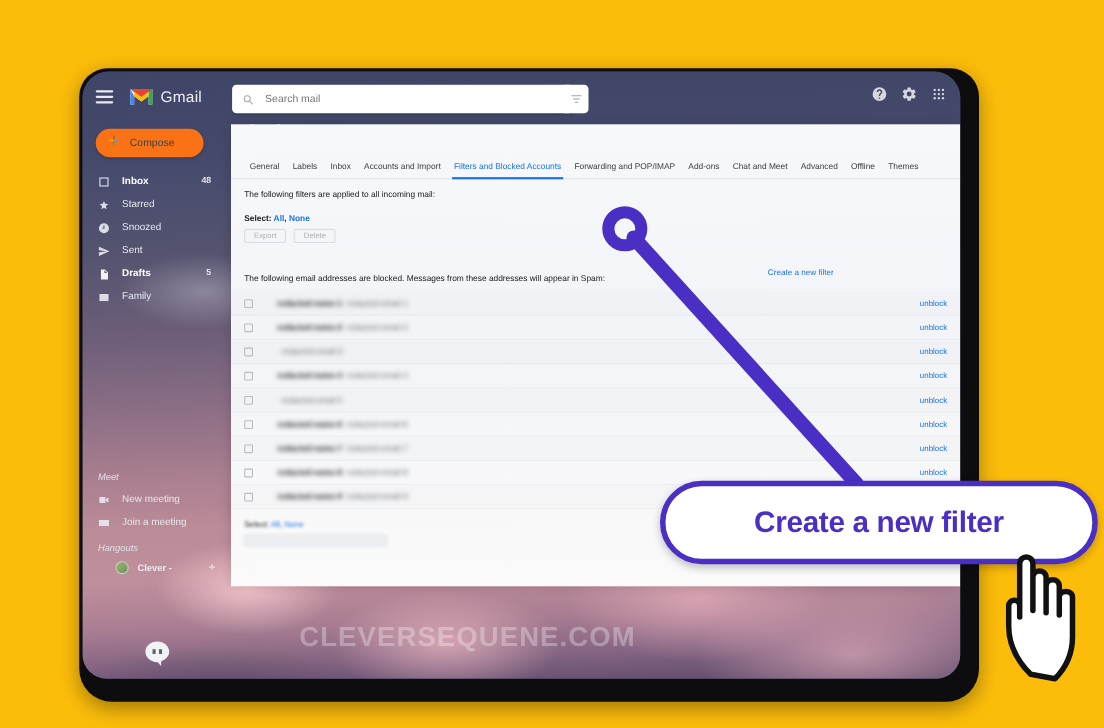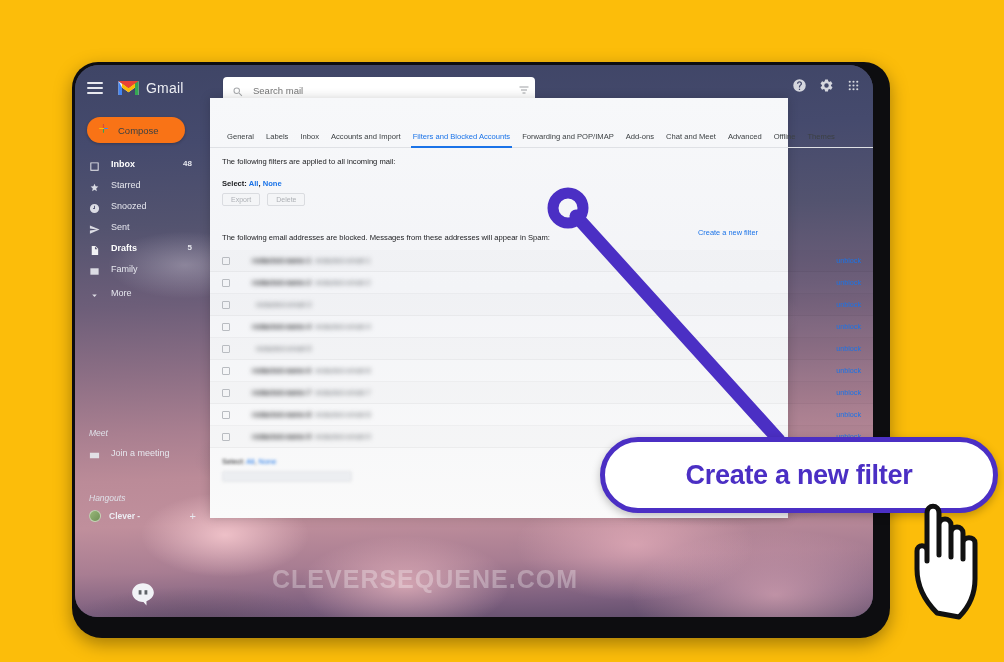--- a/index.html
+++ b/index.html
@@ -59,21 +59,21 @@
   
   #topbar{ position:absolute; left:0; top:0; width:798px; height:48px; }
   #hamburger{ position:absolute; left:12px; top:17px; width:16px; height:12px; cursor:pointer;}
   #hamburger span{ display:block; height:2px; background:#e9e9ef; margin-bottom:3px; border-radius:1px;}
   #gmail-logo{ position:absolute; left:42px; top:14px; display:flex; align-items:center; gap:6px;}
   .mlogo{ width:23px; height:17px; position:relative;}
   .mlogo svg{ display:block; }
   #gmail-wordmark{ color:#edeef3; font-size:14px; letter-spacing:.2px; }
 
   #searchbar{
-    position:absolute; left:148px; top:12px; width:310px; height:26px;
+    position:absolute; left:136px; top:12px; width:310px; height:26px;
     background:#fff; border-radius:4px; display:flex; align-items:center; padding:0 9px;
     box-shadow:0 1px 2px rgba(0,0,0,.18);
   }
   #searchbar .sicon{ width:12px;height:12px;opacity:.55; margin-right:9px;}
   #search-input{
     border:0; outline:0; flex:1; font-size:9.5px; color:#5f6368;
     font-family:"Liberation Sans", sans-serif; background:transparent;
   }
   #search-options{
     position:absolute; left:438px; top:12px; width:22px; height:26px;
@@ -97,35 +97,35 @@
     display:flex; align-items:center; height:21px; padding-left:14px; gap:11px;
     cursor:pointer; position:relative;
   }
   .navitem .nico{ width:11px; height:11px; opacity:.92; flex:0 0 11px;}
   .navitem .nlabel{ font-size:9px; color:#e6e7ee; }
   .navitem.active .nlabel{ font-weight:bold; color:#fff; }
   .navitem .ncount{ position:absolute; right:18px; font-size:8px; color:#e6e7ee; }
   .navitem.active .ncount{ font-weight:bold; }
   .section-title{ font-size:8.5px; color:#dfe0e8; padding-left:14px; margin:10px 0 4px;font-style:italic; }
   #more-row{ margin-top:3px; }
-  #hangouts-user{ display:flex; align-items:center; gap:8px; padding-left:14px; height:18px;}
+  #hangouts-user{ display:flex; align-items:center; gap:8px; padding-left:30px; height:18px;}
   #hangouts-avatar{
     width:12px;height:12px;border-radius:50%;
     background:linear-gradient(135deg,#9ab87a,#6e8f55);
     border:1px solid rgba(255,255,255,.5);
   }
   #hangouts-name{ font-size:8.5px; color:#edeef4; font-weight:bold;}
   #hangouts-plus{ position:absolute; right:14px; font-size:11px; color:#e7e8ee;}
   #chat-bubble{
     position:absolute; left:55px; top:468px; width:26px;height:26px;
   }
 
   
   #settings-panel{
-    position:absolute; left:135px; top:33px; width:578px; height:420px;
+    position:absolute; left:135px; top:48px; width:663px; height:420px;
     background:linear-gradient(180deg,#f7f8fa 0%,#f3f4f7 45%,#fafafa 100%);
     box-shadow:0 0 10px rgba(0,0,0,.18);
   }
   #settings-header{
     position:absolute; left:135px; top:40px; width:663px; height:28px;
     display:flex; align-items:center; padding-left:14px;
   }
   #settings-title{ font-size:15px; color:#fff; letter-spacing:.2px; }
   #tabs{
     position:absolute; left:0; top:28px; width:663px; height:22px;
@@ -346,32 +346,32 @@
       <div class="navitem">
         <span class="nico">
           <svg viewBox="0 0 24 24" width="11" height="11">
               <path fill="#e7e8ee" d="M3 5h18v14H3z"></path>
             </svg>
         </span>
         <span class="nlabel">Family</span>
         <span class="ncount"></span>
       </div>
 
-      <div class="navitem" id="more-row">
-        <span class="nico">
-          <svg viewBox="0 0 24 24" width="11" height="11">
-              <path fill="#e7e8ee" d="M7 10l5 5 5-5z"></path>
-            </svg>
-        </span>
-        <span class="nlabel">More</span>
-      </div>
     </div>
 
     <div style="position:absolute; left:0; top:305px; width:135px;">
       <div class="section-title">Meet</div>
+      <div class="navitem">
+        <span class="nico">
+          <svg viewBox="0 0 24 24" width="11" height="11">
+              <path fill="#e7e8ee" d="M3 6h12v12H3zM16 10l5-3v10l-5-3z"></path>
+            </svg>
+        </span>
+        <span class="nlabel">New meeting</span>
+      </div>
       <div class="navitem">
         <span class="nico">
           <svg viewBox="0 0 24 24" width="11" height="11">
               <path fill="#e7e8ee" d="M2 6h20v12H2zM5 9h2v2H5zm4 0h2v2H9zm4 0h2v2h-2zm4 0h2v2h-2zM7 13h10v2H7z"></path>
             </svg>
         </span>
         <span class="nlabel">Join a meeting</span>
       </div>
     </div>
 

